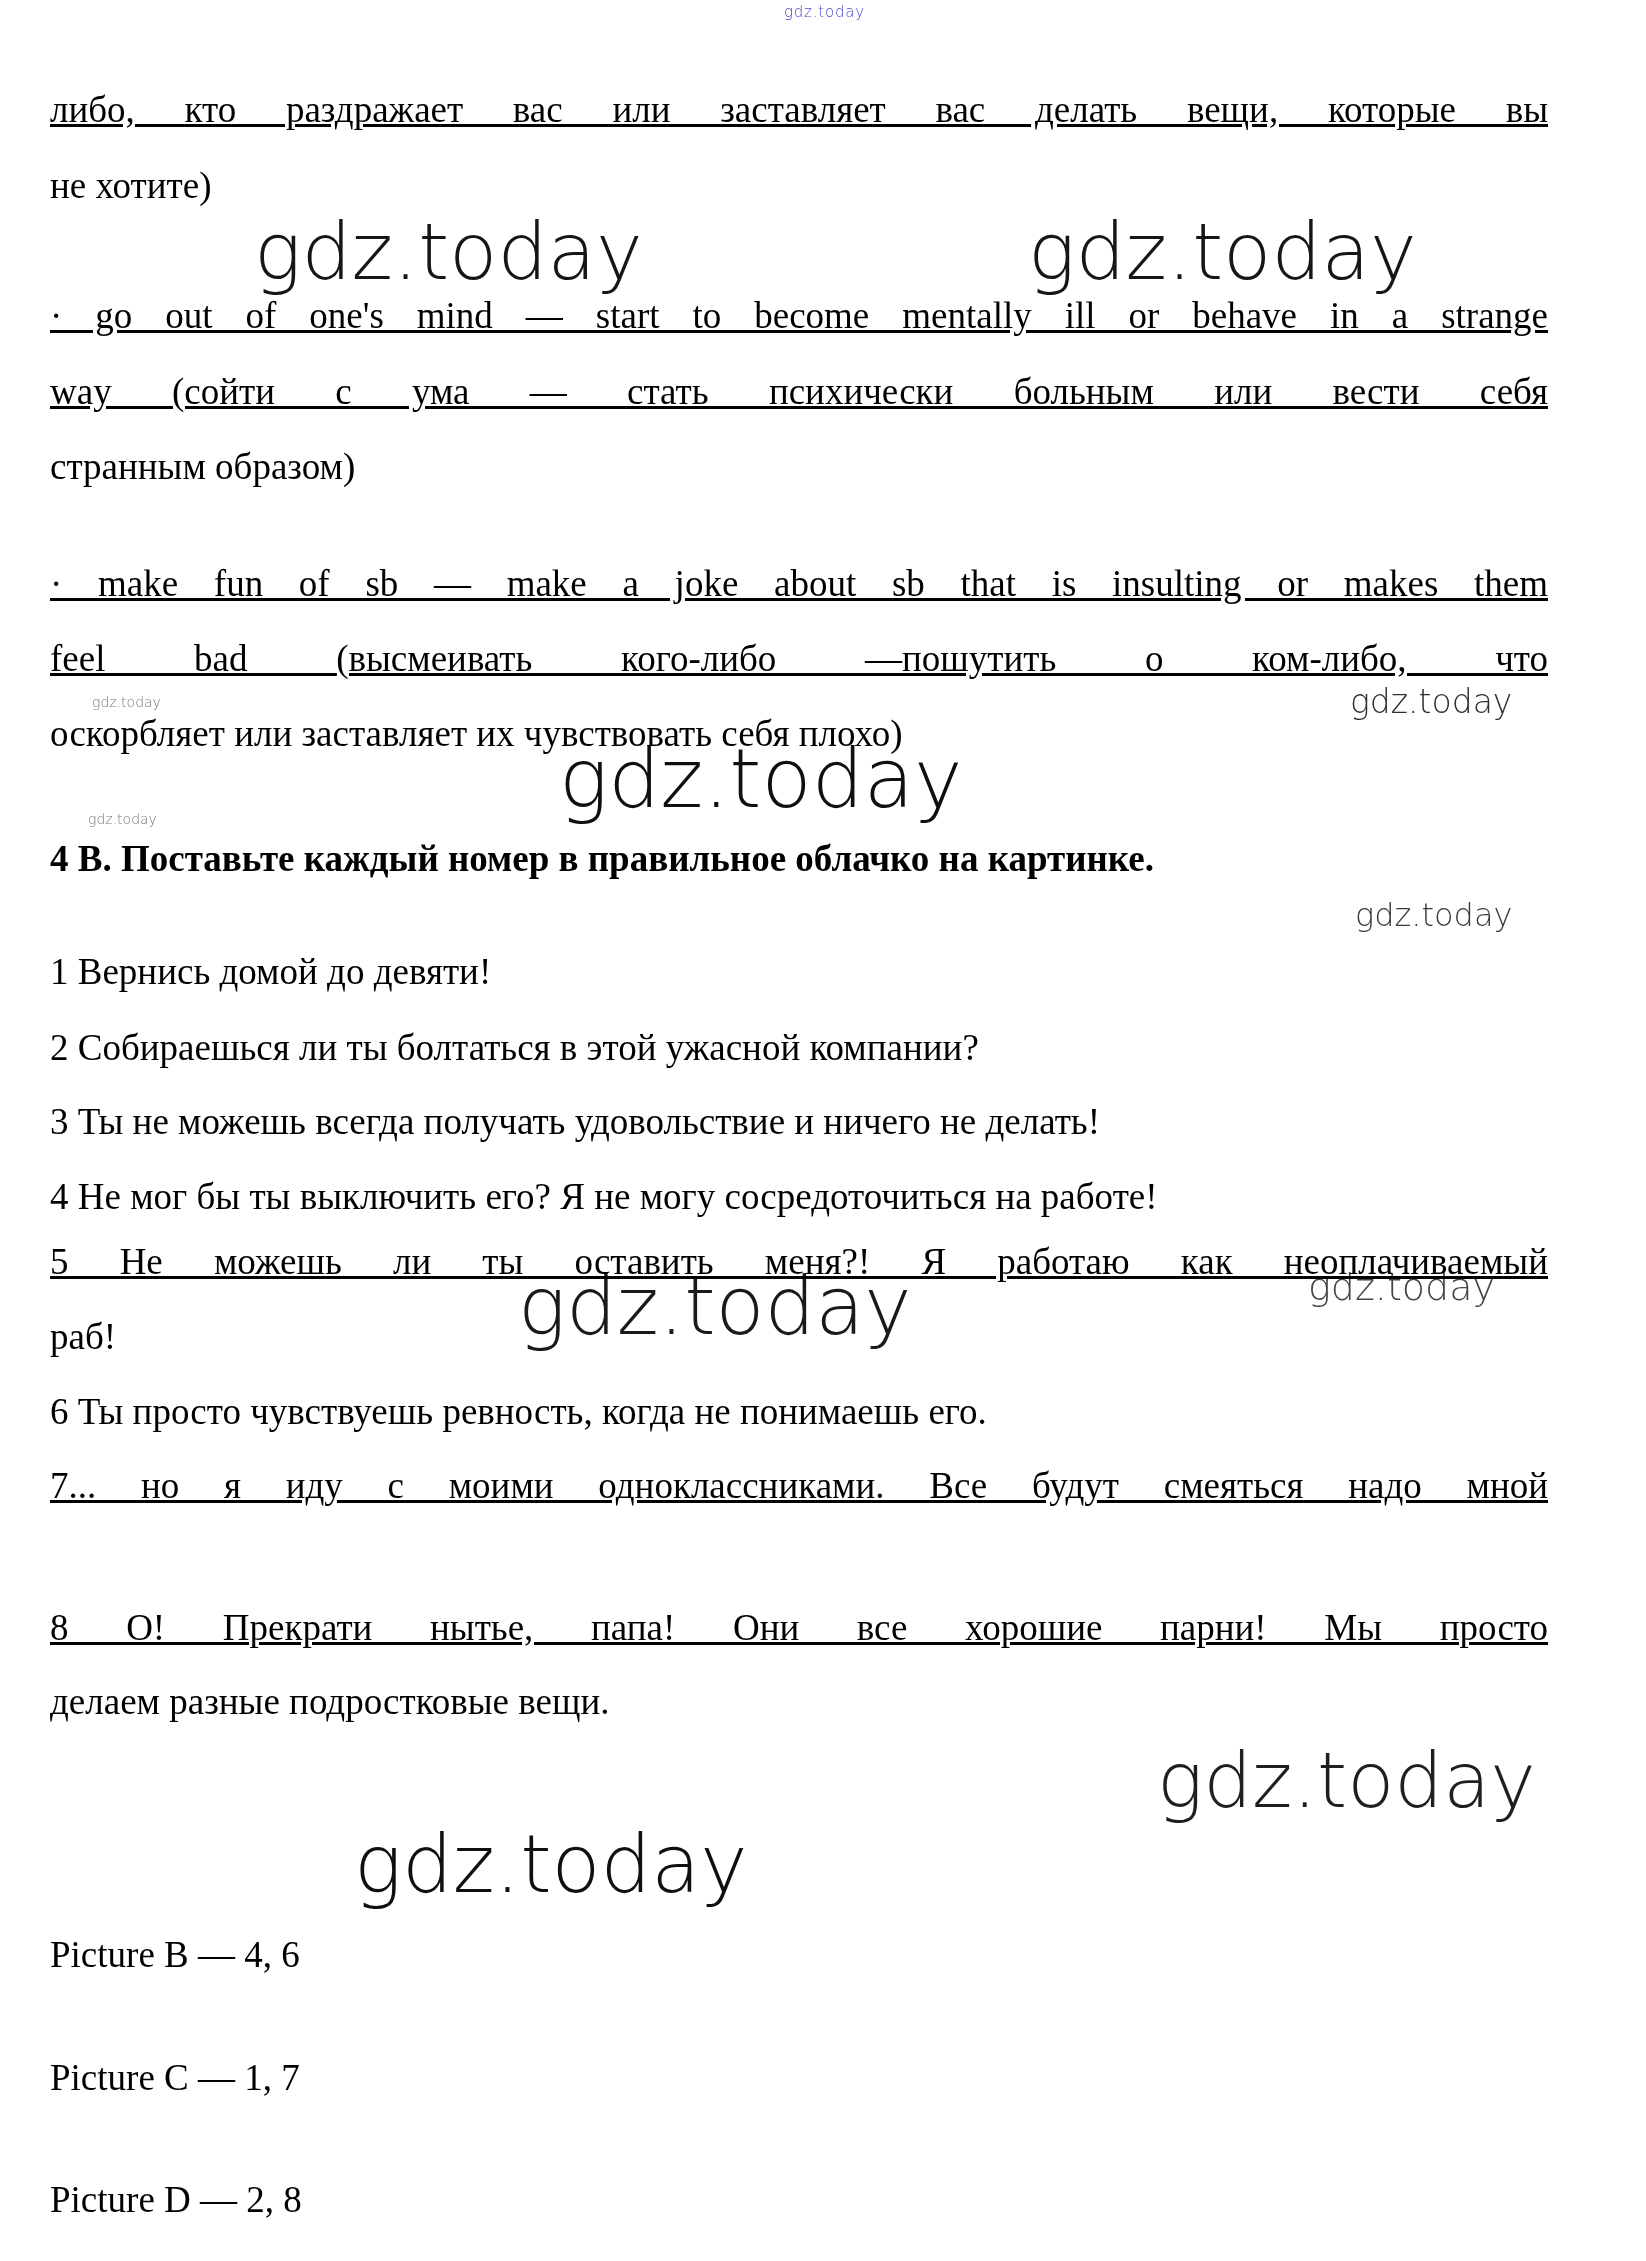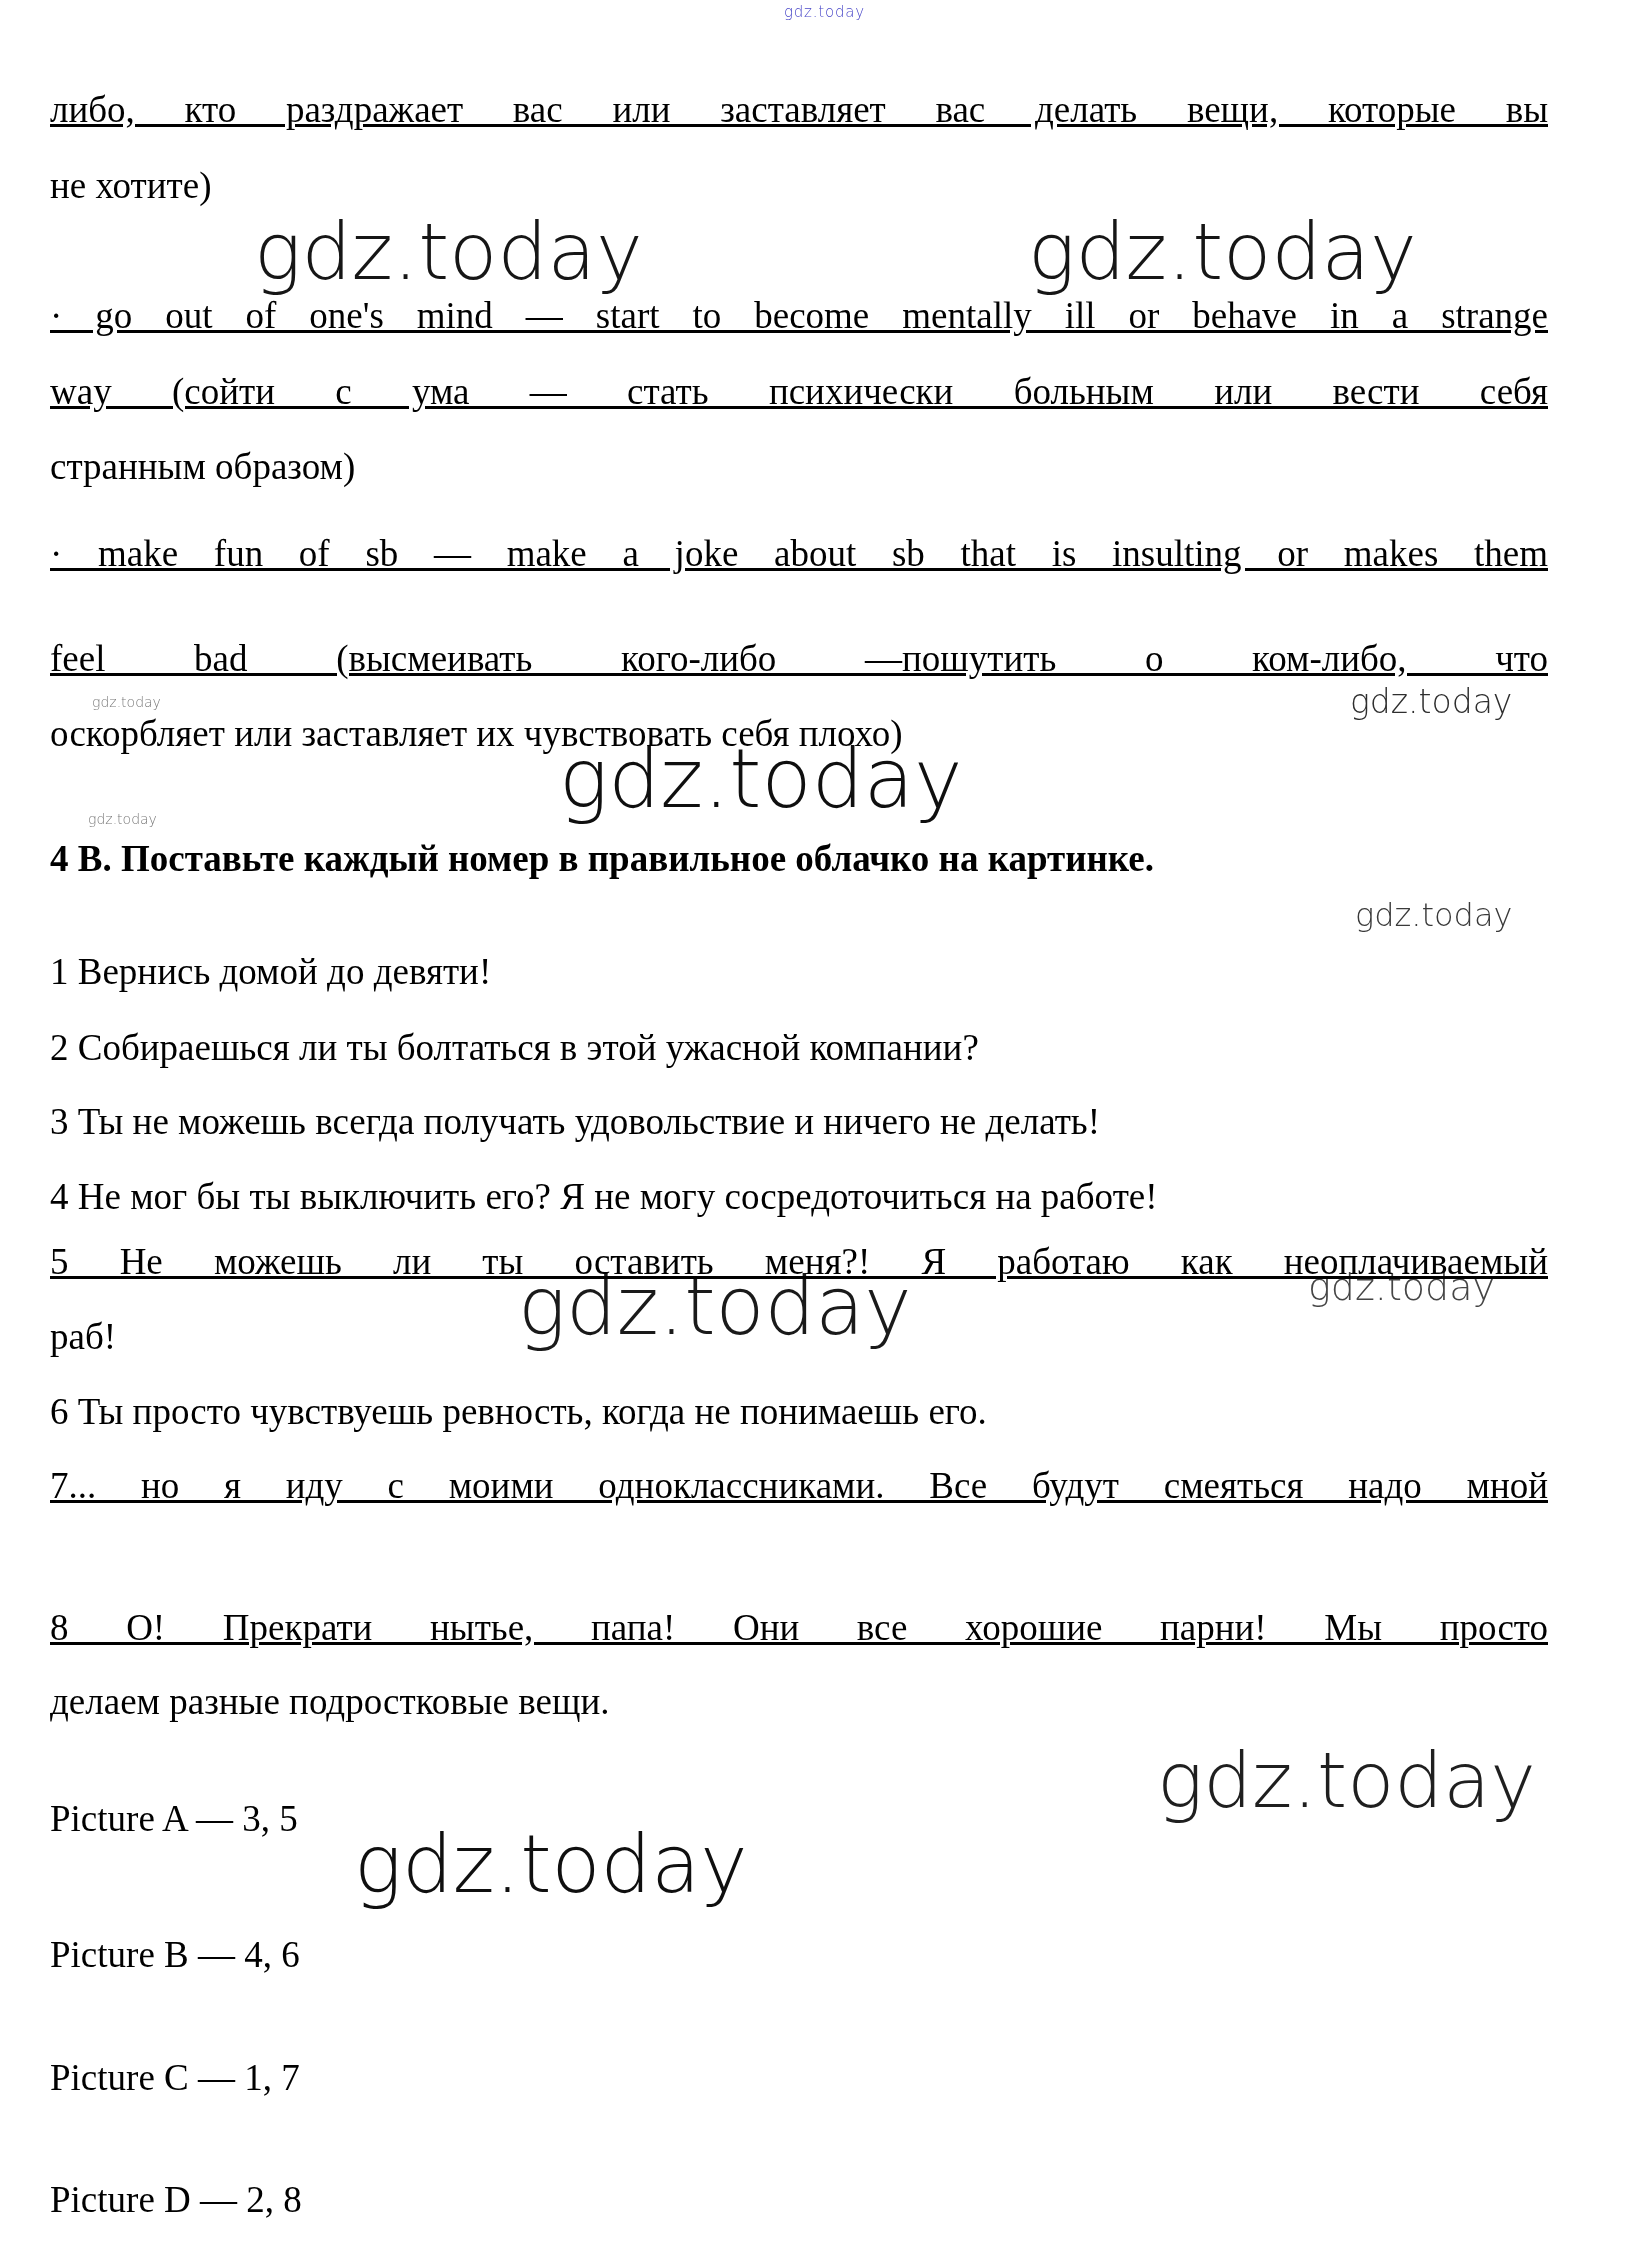--- a/index.html
+++ b/index.html
@@ -64,36 +64,35 @@
   <div class="wm" style="left:1157px;top:1736px;font-size:77px;color:#1f1f1f;">gdz.today</div>
   <div class="wm" style="left:354px;top:1818px;font-size:80px;color:#0f0f0f;">gdz.today</div>
 
   <div class="tline just" style="top:87px">либо, кто раздражает вас или заставляет вас делать вещи, которые вы</div>
   <div class="tline" style="top:163px">не хотите)</div>
 
   <div class="tline just" style="top:293px">· go out of one's mind — start to become mentally ill or behave in a strange</div>
   <div class="tline just" style="top:369px">way (сойти с ума — стать психически больным или вести себя</div>
   <div class="tline" style="top:444px">странным образом)</div>
 
-  <div class="tline just" style="top:531px">· make fun of sb — make a joke about sb that is insulting or makes them</div>
+  <div class="tline just" style="top:561px">· make fun of sb — make a joke about sb that is insulting or makes them</div>
   <div class="tline just" style="top:636px">feel bad (высмеивать кого-либо —пошутить о ком-либо, что</div>
   <div class="tline" style="top:711px">оскорбляет или заставляет их чувствовать себя плохо)</div>
 
   <div class="tline bold" style="top:836px">4 B. Поставьте каждый номер в правильное облачко на картинке.</div>
 
   <div class="tline" style="top:949px">1 Вернись домой до девяти!</div>
   <div class="tline" style="top:1025px">2 Собираешься ли ты болтаться в этой ужасной компании?</div>
   <div class="tline" style="top:1099px">3 Ты не можешь всегда получать удовольствие и ничего не делать!</div>
   <div class="tline" style="top:1174px">4 Не мог бы ты выключить его? Я не могу сосредоточиться на работе!</div>
   <div class="tline just" style="top:1239px">5 Не можешь ли ты оставить меня?! Я работаю как неоплачиваемый</div>
   <div class="tline" style="top:1314px">раб!</div>
   <div class="tline" style="top:1389px">6 Ты просто чувствуешь ревность, когда не понимаешь его.</div>
   <div class="tline just" style="top:1463px">7... но я иду с моими одноклассниками. Все будут смеяться надо мной</div>
   <div class="tline just" style="top:1605px">8 О! Прекрати нытье, папа! Они все хорошие парни! Мы просто</div>
   <div class="tline" style="top:1679px">делаем разные подростковые вещи.</div>
 
-  <div class="tline" style="top:1796px">Picture A — 3, 5</div>
   <div class="tline" style="top:1932px">Picture B — 4, 6</div>
   <div class="tline" style="top:2055px">Picture C — 1, 7</div>
   <div class="tline" style="top:2177px">Picture D — 2, 8</div>
 
 </div>
 
 
 </body></html>

